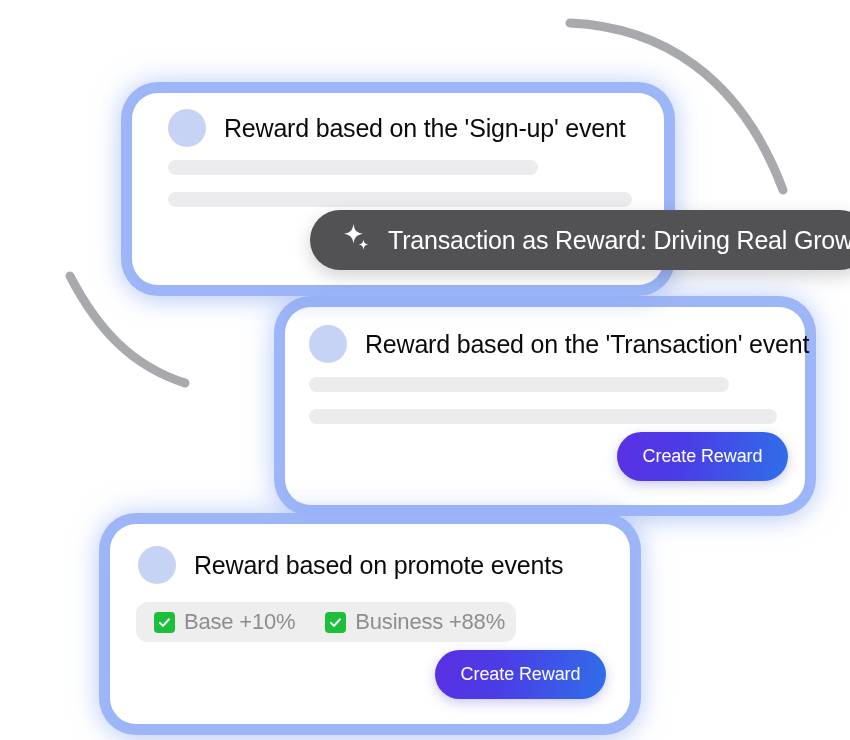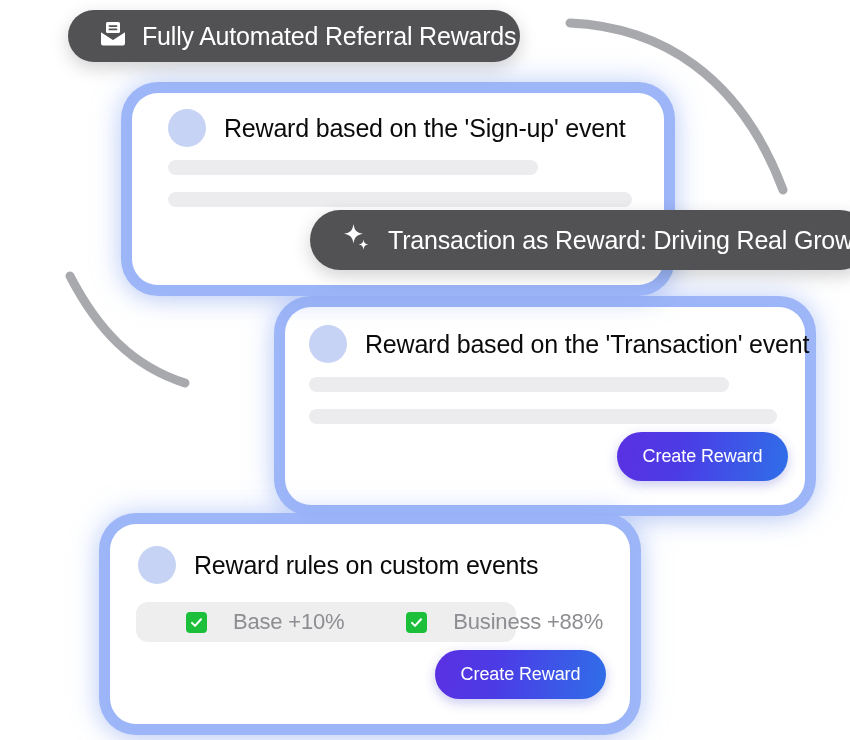--- a/index.html
+++ b/index.html
@@ -114,22 +114,21 @@
     align-items: center;
     gap: 30px;
     background: #eeeeef;
     border-radius: 12px;
     padding: 0 18px;
     box-sizing: border-box;
   }
   .tag {
     display: flex;
     align-items: center;
-    gap: 26px;
-    margin-left: 32px;
+    gap: 9px;
   }
   .tag-check {
     width: 21px;
     height: 21px;
     border-radius: 4px;
     background: #1bbf3a;
     display: flex;
     align-items: center;
     justify-content: center;
     flex: 0 0 auto;
@@ -173,21 +172,21 @@
       <div class="skel" style="left:36px; top:99px; width:464px;"></div>
     </div>
   </div>
 
   <button class="btn-create" style="left:617px; top:432px; width:171px; height:49px;">Create Reward</button>
 
   <div class="card" style="left:110px; top:524px; width:520px; height:200px;">
     <div class="card-inner">
       <div class="card-head" style="left:28px; top:22px;">
         <span class="avatar-dot"></span>
-        <span class="card-title">Reward rules on custom events</span>
+        <span class="card-title">Reward based on promote events</span>
       </div>
 
       <div class="tag-row" style="left:26px; top:78px; width:380px; height:40px;">
         <span class="tag">
           <span class="tag-check">
             <svg width="15" height="15" viewBox="0 0 16 16" aria-hidden="true">
               <path d="M3.2 8.4 L6.4 11.6 L12.8 4.6" fill="none" stroke="#ffffff" stroke-width="2.2" stroke-linecap="round" stroke-linejoin="round"></path>
             </svg>
           </span>
           <span class="tag-label">Base +10%</span>
@@ -199,32 +198,20 @@
             </svg>
           </span>
           <span class="tag-label">Business +88%</span>
         </span>
       </div>
 
       <button class="btn-create" style="left:325px; top:126px; width:171px; height:49px;">Create Reward</button>
     </div>
   </div>
 
-  <div class="badge" style="left:68px; top:10px; width:452px; height:52px;">
-    <span class="badge-icon">
-      <svg width="30" height="28" viewBox="0 0 30 28" aria-hidden="true">
-        <rect x="8" y="2" width="14" height="11" rx="1.6" fill="#ffffff"></rect>
-        <rect x="10.6" y="5.2" width="8.8" height="1.7" rx="0.85" fill="#525254"></rect>
-        <rect x="10.6" y="8.6" width="8.8" height="1.7" rx="0.85" fill="#525254"></rect>
-        <path d="M3 11.6 L15 19.4 L27 11.6 L27 23.4 A2 2 0 0 1 25 25.4 L5 25.4 A2 2 0 0 1 3 23.4 Z" fill="#ffffff"></path>
-        <path d="M3 11.4 L15 19.2 L27 11.4" fill="none" stroke="#525254" stroke-width="1.5" stroke-linejoin="round"></path>
-      </svg>
-    </span>
-    <span class="badge-text">Fully Automated Referral Rewards</span>
-  </div>
 
   <div class="badge" style="left:310px; top:210px; width:560px; height:60px;">
     <span class="badge-icon">
       <svg width="34" height="32" viewBox="0 0 34 32" aria-hidden="true">
         <path d="M13.5 2 C14.6 8.6 16.4 10.5 23 11.8 C16.4 13.1 14.6 15 13.5 21.6
                  C12.4 15 10.6 13.1 4 11.8 C10.6 10.5 12.4 8.6 13.5 2 Z" fill="#ffffff"></path>
         <path d="M23.5 17.5 C24.1 21 24.9 21.9 28.4 22.6 C24.9 23.3 24.1 24.2 23.5 27.7
                  C22.9 24.2 22.1 23.3 18.6 22.6 C22.1 21.9 22.9 21 23.5 17.5 Z" fill="#ffffff"></path>
       </svg>
     </span>

